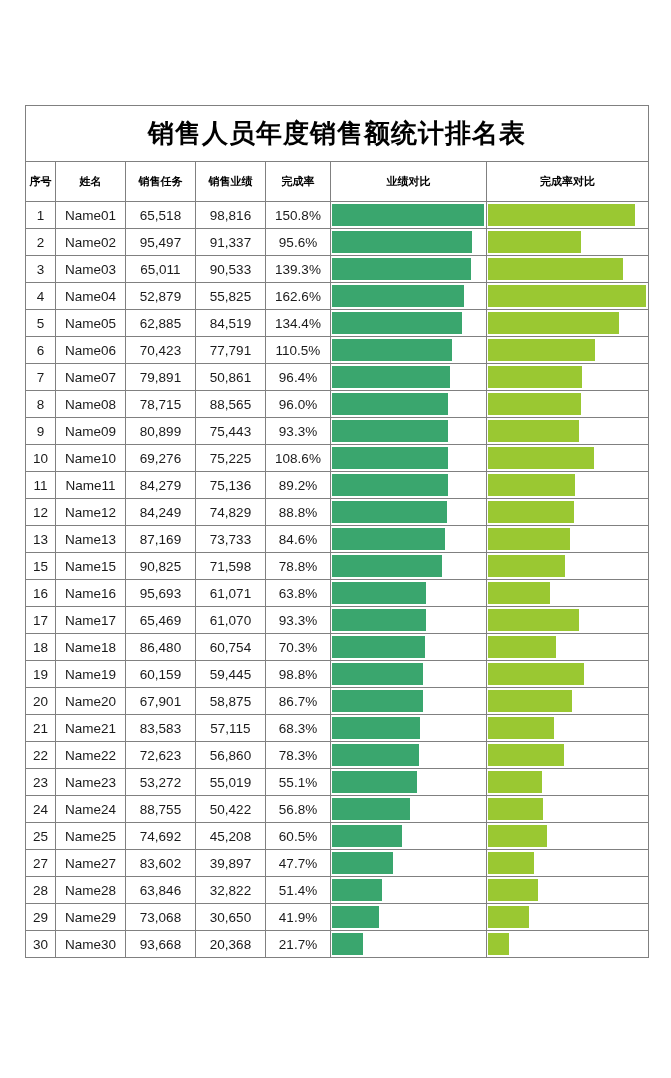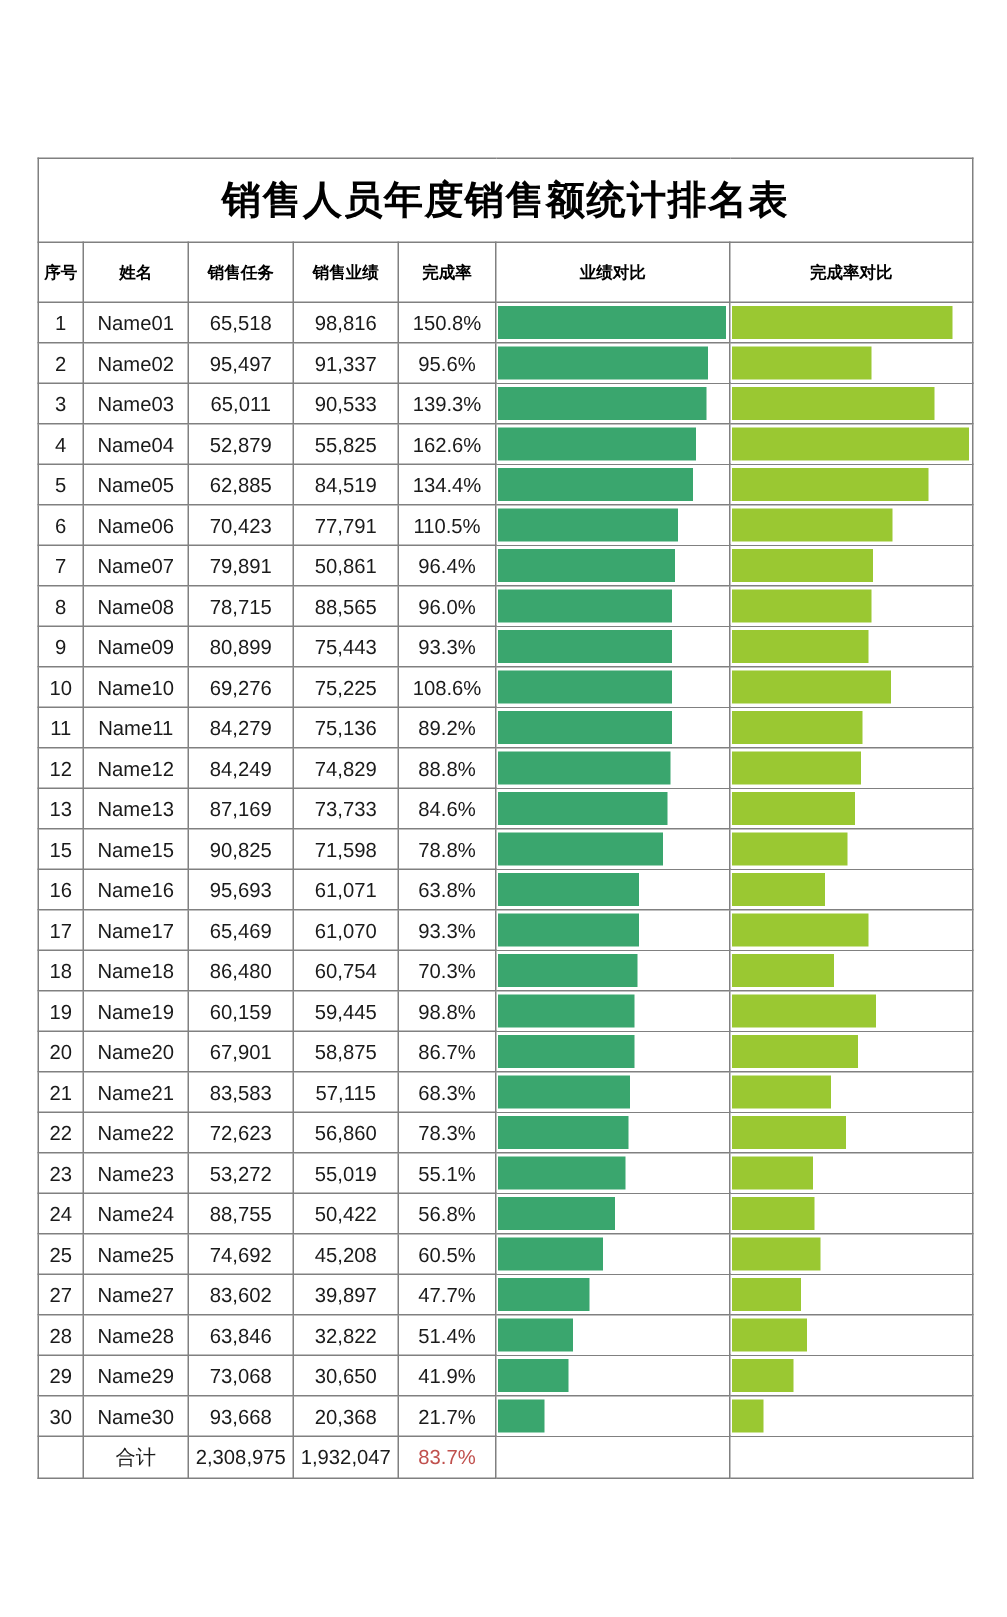--- a/index.html
+++ b/index.html
@@ -488,24 +488,15 @@
           <td class="c-num">93,668</td>
           <td class="c-num">20,368</td>
           <td class="c-pct pct-under">21.7%</td>
           <td class="chart-cell">
             <div class="bar bar-perf" style="width: 31.3303px; background: rgb(58, 166, 110);"></div>
           </td>
           <td class="chart-cell">
             <div class="bar bar-rate" style="width: 21.0861px; background: rgb(154, 200, 50);"></div>
           </td>
         </tr>
-        <tr class="trow">
-          <td></td>
-          <td class="t-label">合计</td>
-          <td class="t-num">2,308,975</td>
-          <td class="t-num">1,932,047</td>
-          <td class="t-pct">83.7%</td>
-          <td></td>
-          <td></td>
-        </tr>
       </tbody>
   </table>
 </div>
 
 </body></html>

